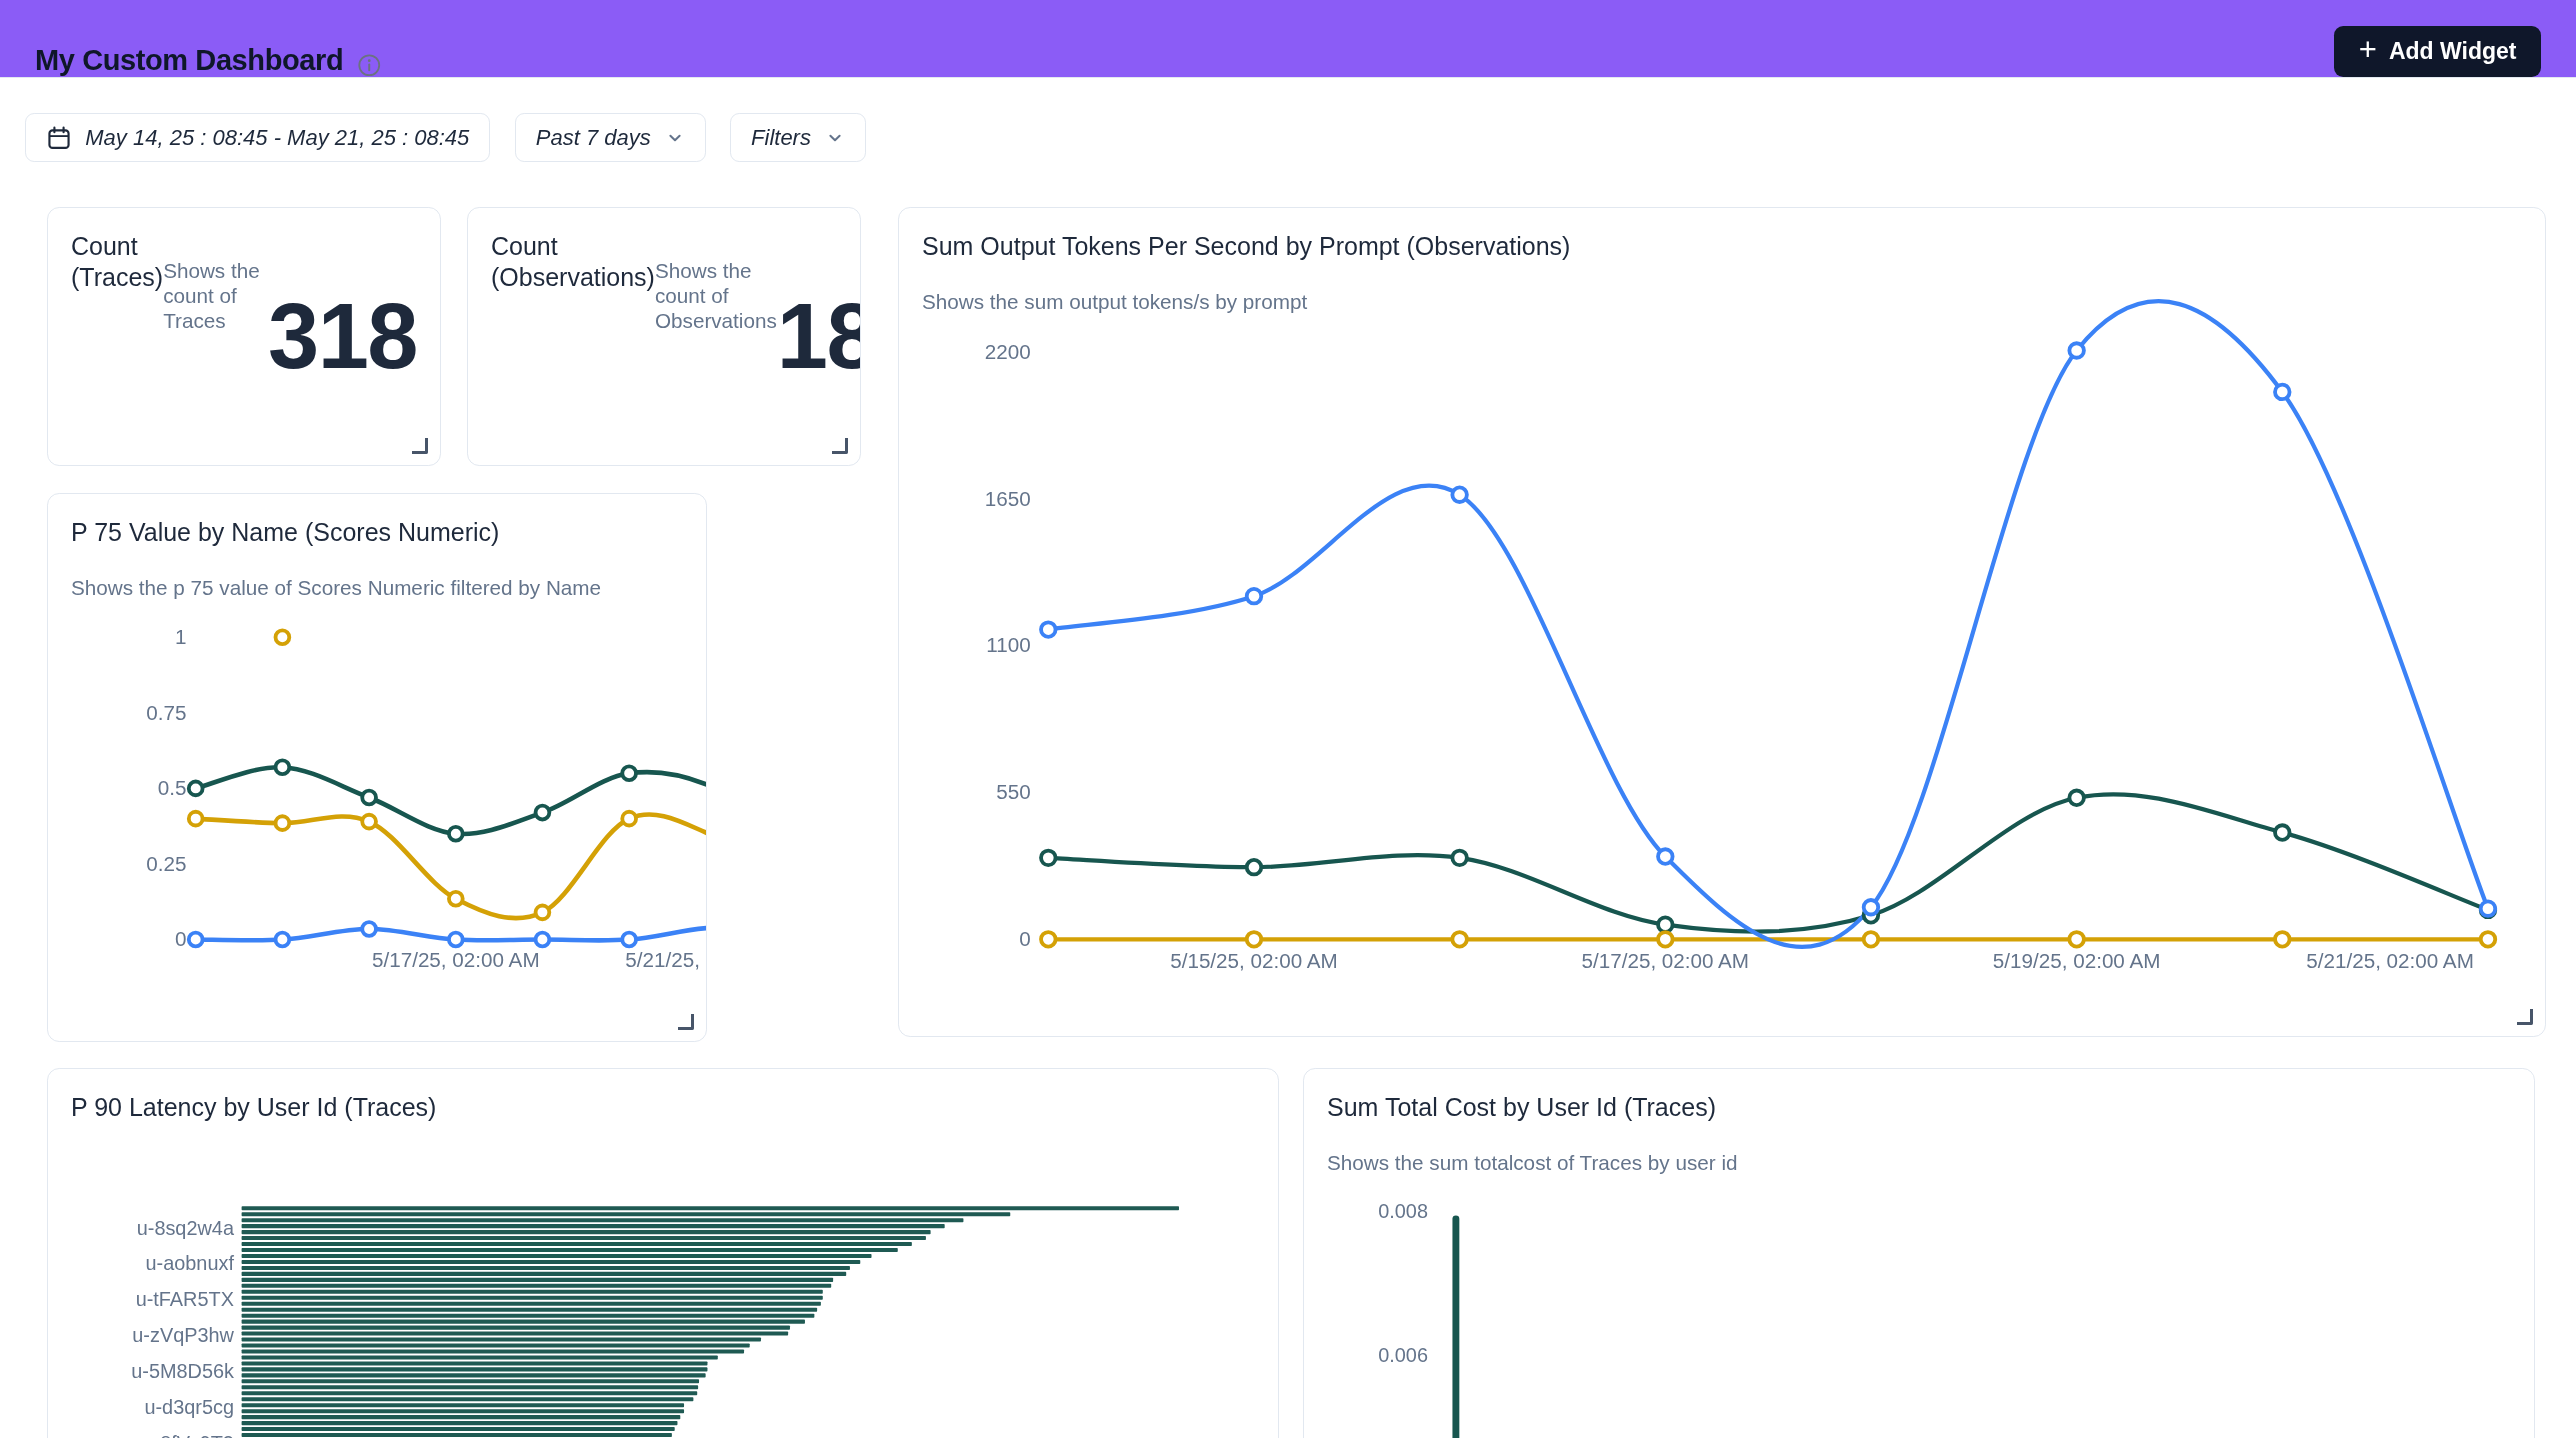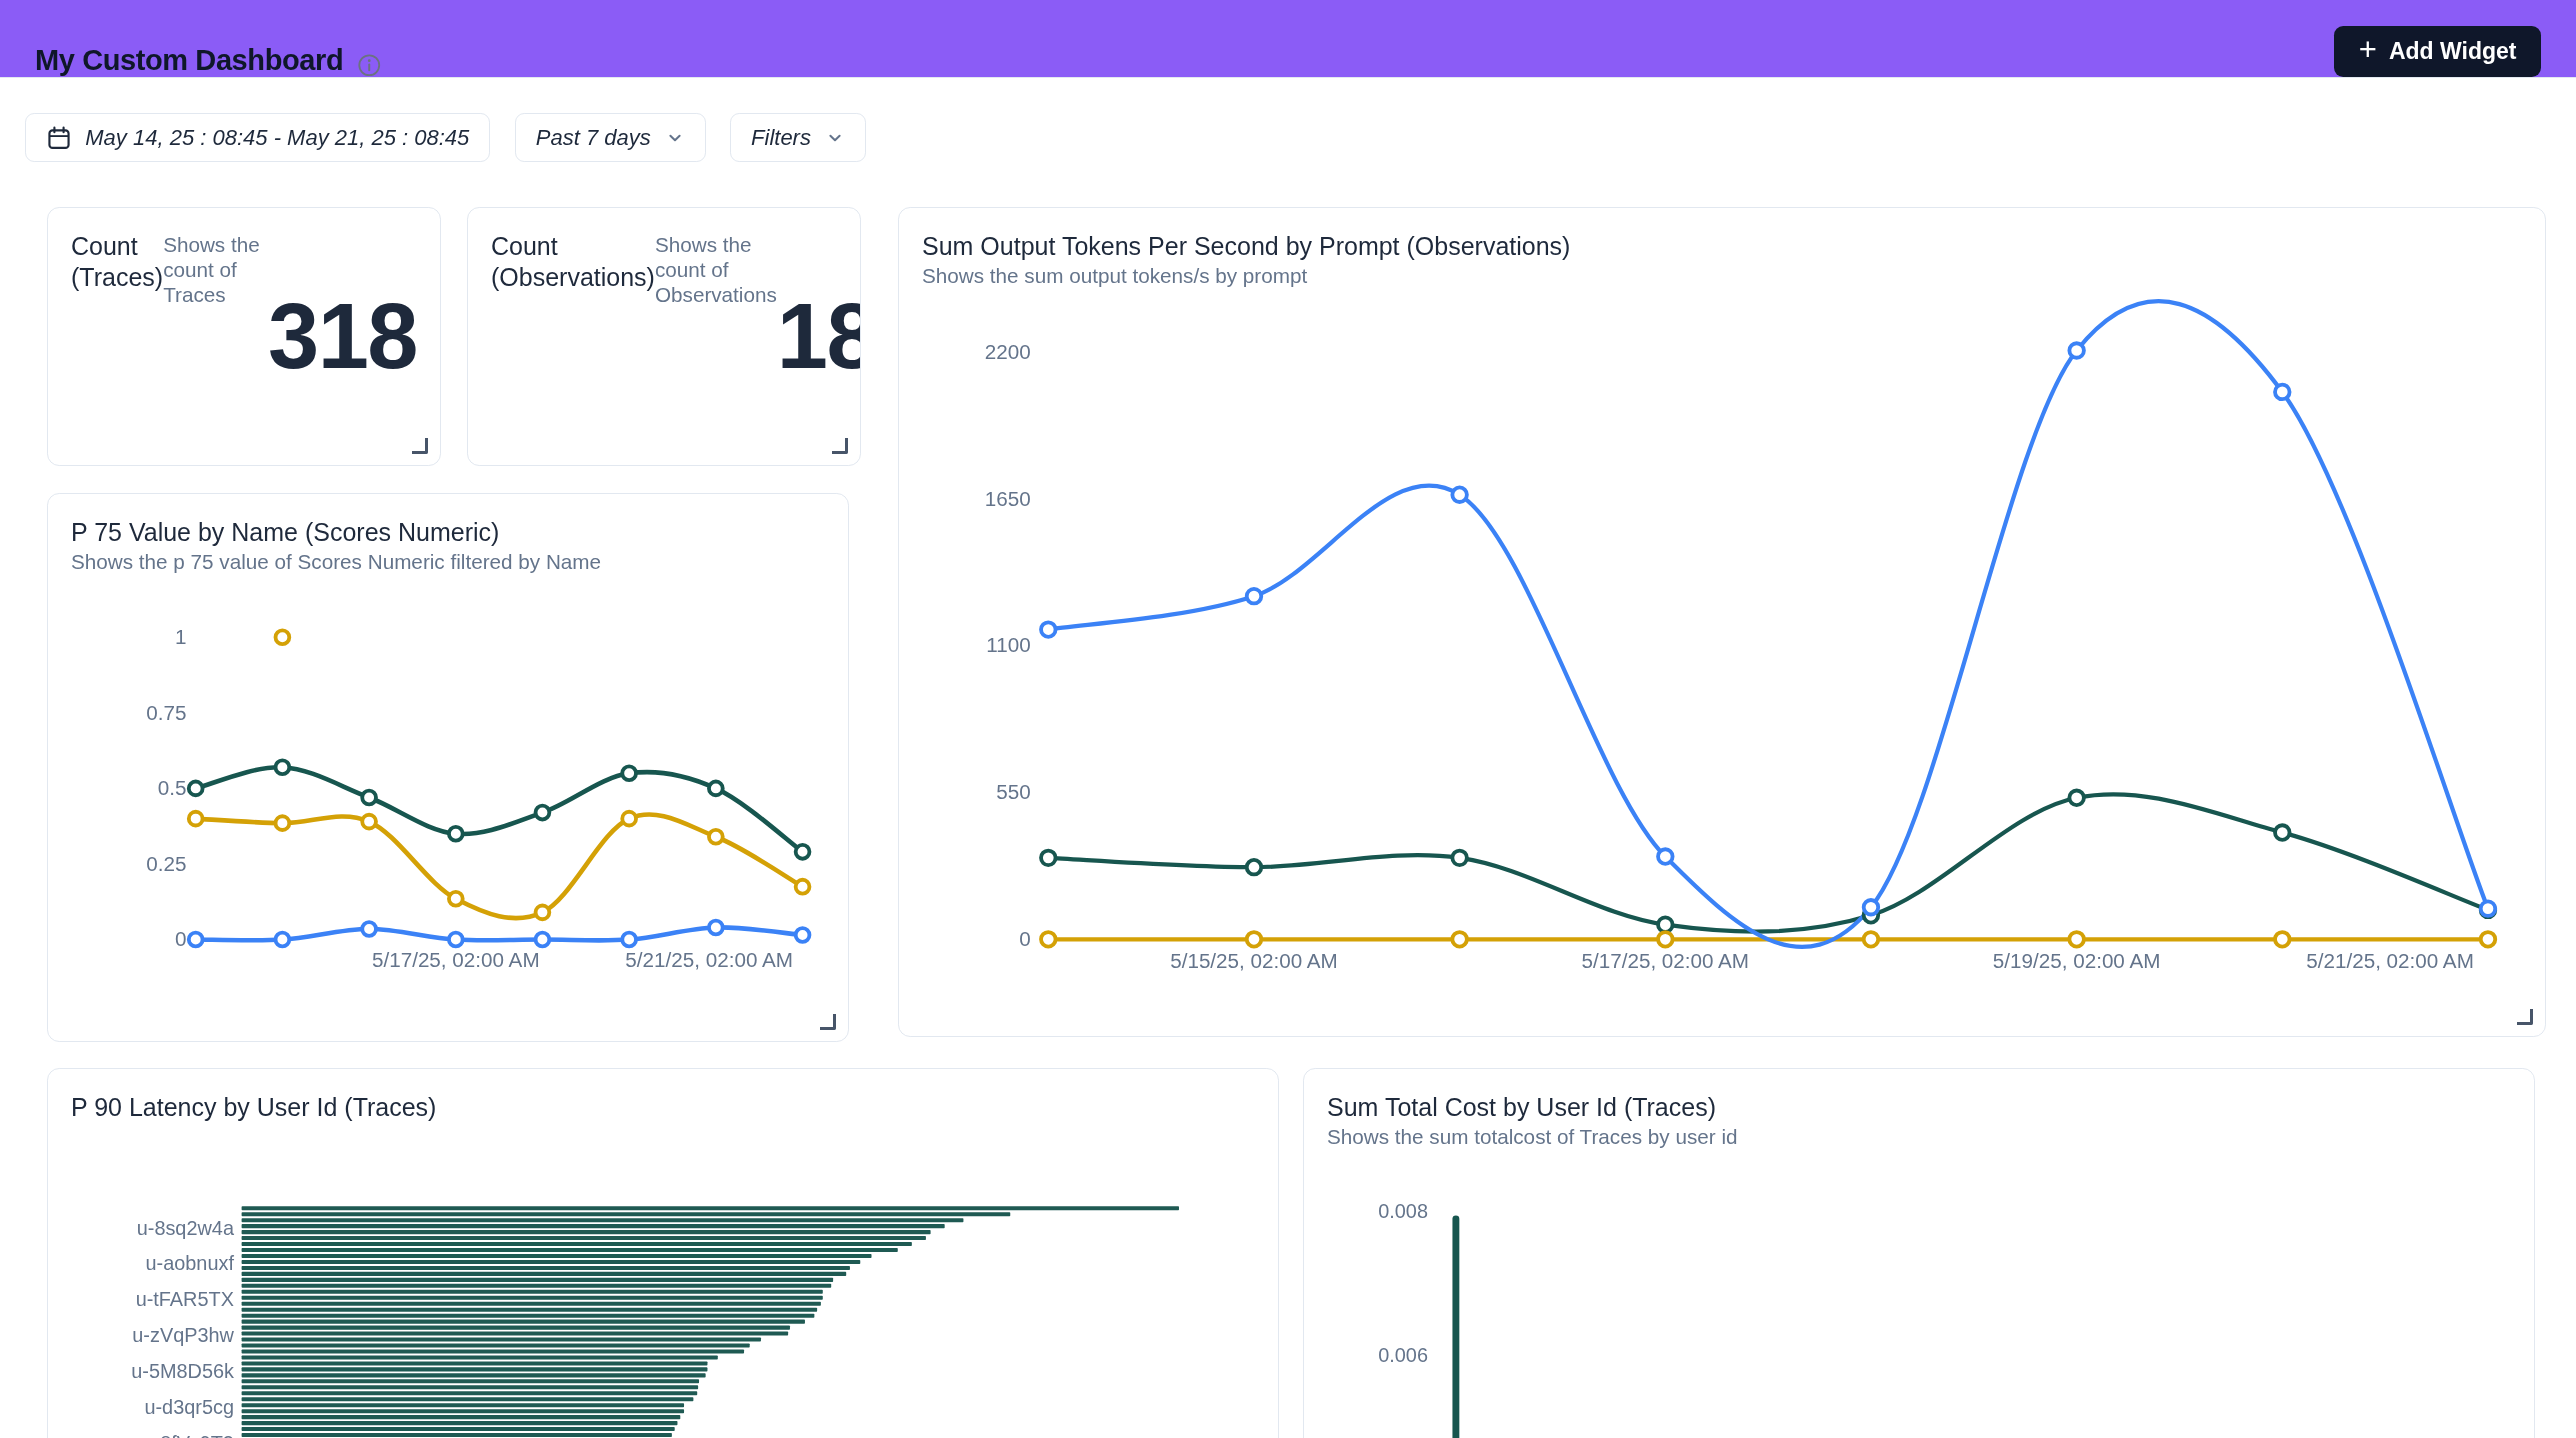--- a/index.html
+++ b/index.html
@@ -29,37 +29,37 @@
     display:flex;align-items:center;gap:13.8px;padding:0 20px;box-sizing:border-box;
     font-family:inherit;font-size:22px;font-weight:500;color:#1e293b;cursor:pointer;font-style:italic;
   }
   .chip svg{flex:0 0 auto;}
   
   .card{
     position:absolute;background:#fff;border:1.5px solid #e2e8f0;border-radius:12.2px;
     box-sizing:border-box;padding:23px;overflow:hidden;
   }
   .card-title{font-size:25px;font-weight:500;color:#1e293b;line-height:31px;}
-  .card-sub{margin-top:1px;font-size:20.7px;font-weight:400;color:#64748b;line-height:25px;}
+  .card-sub{margin-top:27px;font-size:20.7px;font-weight:400;color:#64748b;line-height:25px;}
   .count-card{display:flex;flex-direction:row;}
   .count-value{
     flex:1;display:flex;align-items:center;justify-content:center;
     font-size:92px;font-weight:700;color:#1e293b;letter-spacing:-1.5px;
   }
   .chart-host{position:absolute;top:0;left:0;right:0;bottom:0;}
   .chart-host svg{display:block;}
   .resize-h{
     position:absolute;right:12.2px;bottom:10.7px;width:13px;height:13px;
     border-right:3.1px solid #475569;border-bottom:3.1px solid #475569;
     border-bottom-right-radius:2.3px;cursor:nwse-resize;
   }
   #card-count-traces{left:47px;top:207px;width:394px;height:259px;}
   #card-count-obs{left:467px;top:207px;width:394px;height:259px;}
   #card-tokens{left:898px;top:207px;width:1648px;height:830px;}
-  #card-p75{left:47px;top:493px;width:802px;height:549px;}
+  #card-p75{left:47px;top:493px;width:660px;height:549px;}
   #card-p90{left:47px;top:1068px;width:1232px;height:429px;}
   #card-cost{left:1303px;top:1068px;width:1232px;height:429px;}
 </style>
 </head>
 <body>
 
 <div class="header">
   <div class="header-title">My Custom Dashboard</div>
   <span class="info-icon">
     <svg width="24.5" height="24.5" viewBox="0 0 32 32" fill="none">

